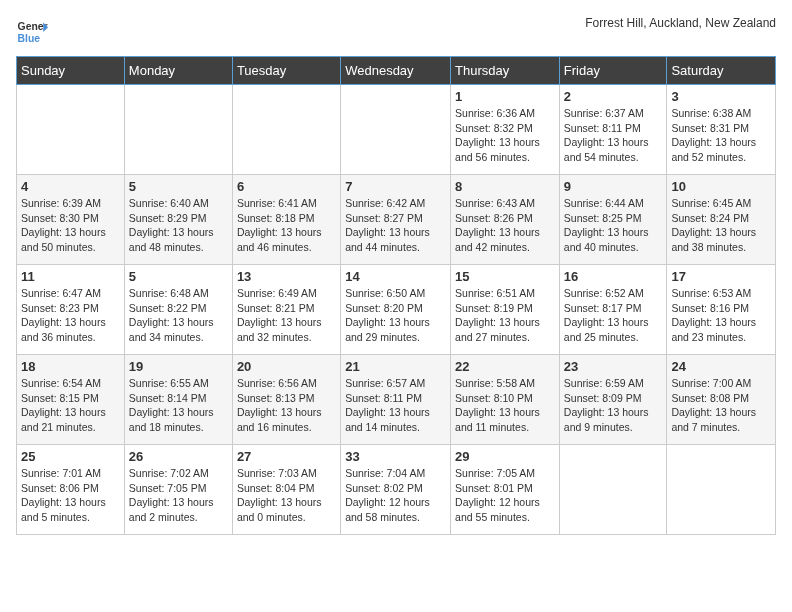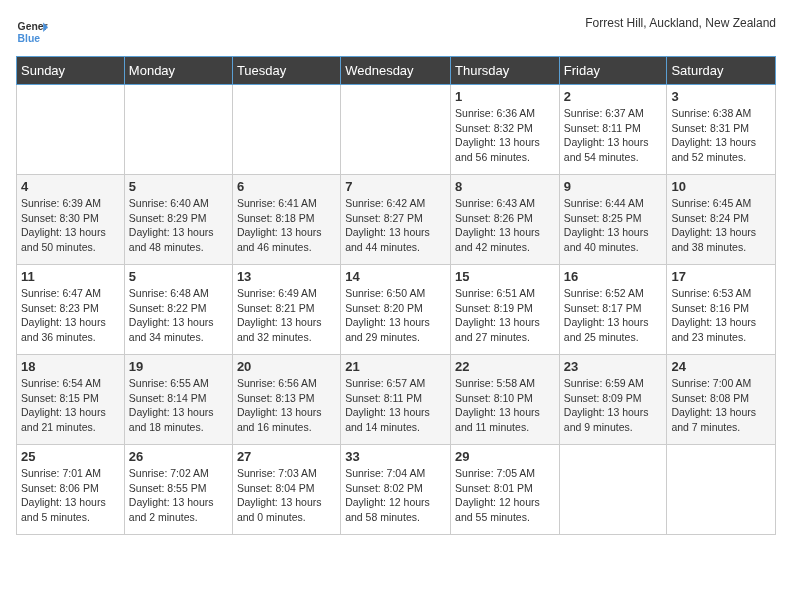--- a/index.html
+++ b/index.html
@@ -266,21 +266,21 @@
       <tr>
         <td>
           <span class="day-number">25</span>
           <div class="day-info">Sunrise: 7:01 AM
 Sunset: 8:06 PM
 Daylight: 13 hours and 5 minutes.</div>
         </td>
         <td>
           <span class="day-number">26</span>
           <div class="day-info">Sunrise: 7:02 AM
-Sunset: 8:55 PM
+Sunset: 7:05 PM
 Daylight: 13 hours and 2 minutes.</div>
         </td>
         <td>
           <span class="day-number">27</span>
           <div class="day-info">Sunrise: 7:03 AM
 Sunset: 8:04 PM
 Daylight: 13 hours and 0 minutes.</div>
         </td>
         <td>
           <span class="day-number">33</span>

